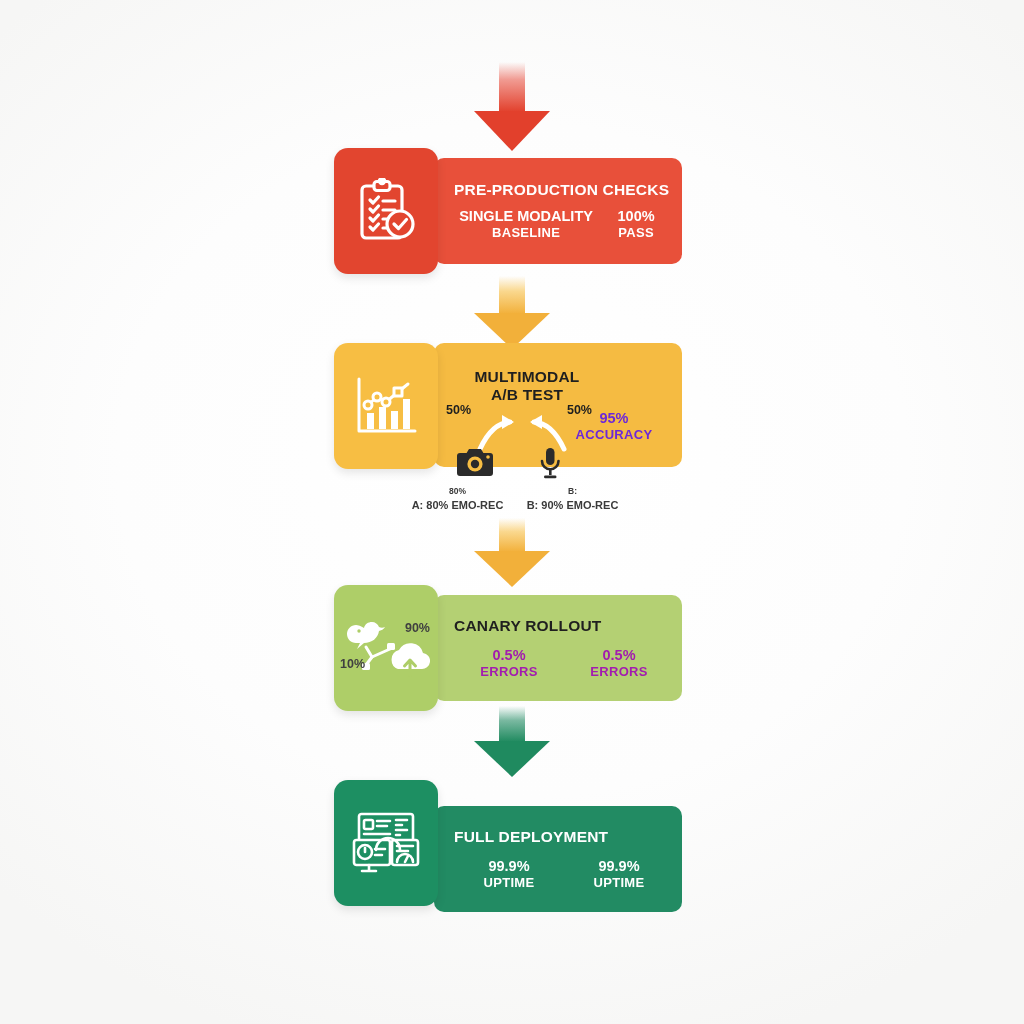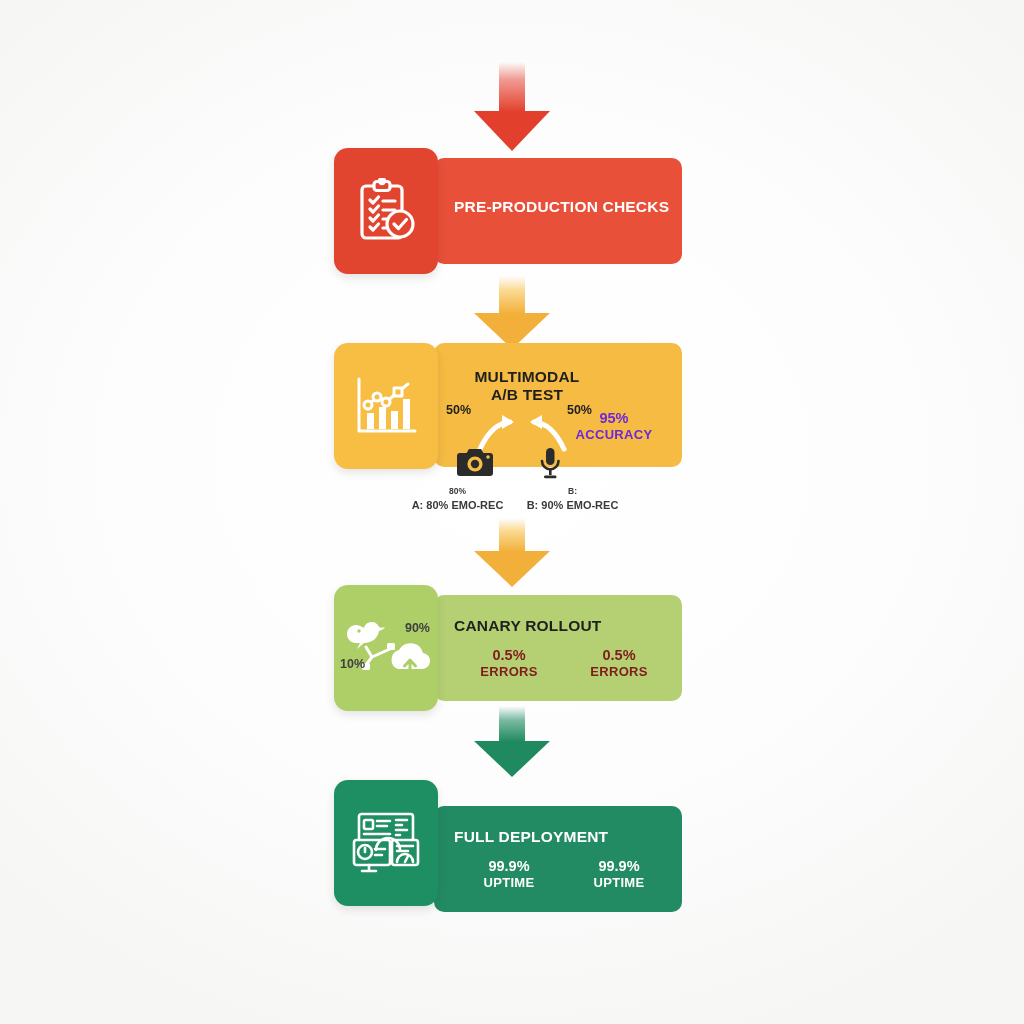--- a/index.html
+++ b/index.html
@@ -129,21 +129,21 @@
   .r1 .row-title { text-align: center; padding-right: 6px; }
 
   .r2 .tile { background: #f7be43; }
   .r2 .bar  { background: #f5bb42; }
   .r2 .row-title { color: #1f1f1f; text-align: center; padding-right: 74px; }
   .r2 .metric { color: #6d28d9; }
 
   .r3 .tile { background: #aece68; }
   .r3 .bar  { background: #b4d073; }
   .r3 .row-title { color: #1f1f1f; }
-  .r3 .metric { color: #7f1d1d; }
+  .r3 .metric { color: #a21caf; }
 
   .r4 .tile { background: #1d8f62; }
   .r4 .bar  { background: #228b63; margin-top: 16px; }
   .r4 .row-title, .r4 .metric { color: #ffffff; }
 
   
   .r1 { top: 148px; }
   .r1 .bar { width: 248px; }
   .r1 .metrics .metric:first-child { flex: 1.9; }
 
@@ -225,20 +225,30 @@
 
   <div class="arrow arrow-1">
     <div class="shaft"></div>
     <div class="head"></div>
   </div>
 
   <div class="row r1">
     <div class="bar">
       <div class="content">
         <div class="row-title">PRE-PRODUCTION CHECKS</div>
+        <div class="metrics">
+          <div class="metric">
+            <div class="val">SINGLE MODALITY</div>
+            <div class="lbl">BASELINE</div>
+          </div>
+          <div class="metric">
+            <div class="val">100%</div>
+            <div class="lbl">PASS</div>
+          </div>
+        </div>
       </div>
     </div>
     <div class="tile">
       <svg width="62" height="66" viewBox="0 0 62 66" fill="none" stroke="#ffffff" stroke-width="3.2" stroke-linecap="round" stroke-linejoin="round">
         <path d="M18 8 H11 a4 4 0 0 0-4 4 V56 a4 4 0 0 0 4 4 H43 a4 4 0 0 0 4-4 V12 a4 4 0 0 0-4-4 H36"></path>
         <rect x="19" y="3.5" width="16" height="9" rx="3"></rect>
         <circle cx="27" cy="3" r="2.6"></circle>
         <path d="M15 22 l3 3 l5.5-6"></path>
           <path d="M28 23 H40"></path>
         <path d="M15 31 l3 3 l5.5-6"></path>

